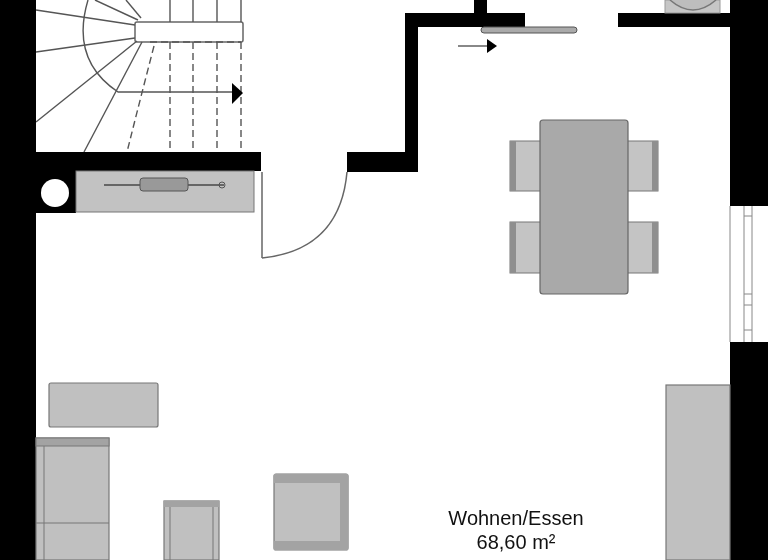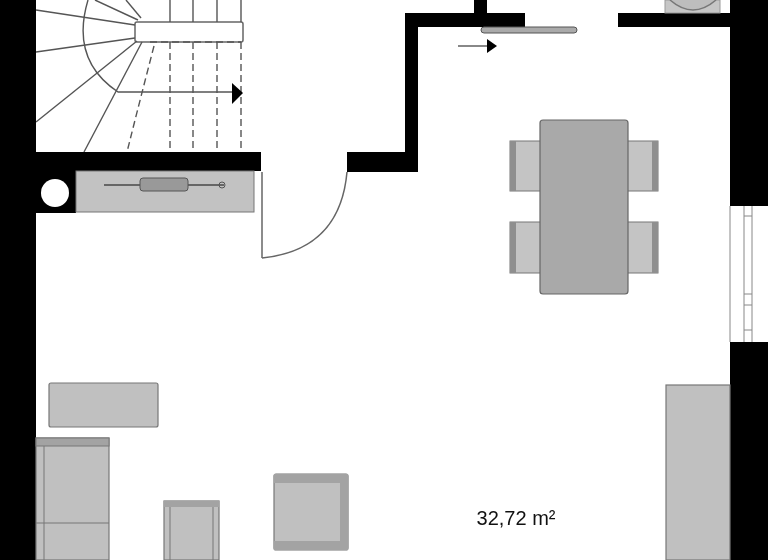--- a/index.html
+++ b/index.html
@@ -147,14 +147,15 @@
     <rect x="274" y="474" width="74" height="9" fill="#a3a3a3"></rect>
     <rect x="274" y="541" width="74" height="9" fill="#a3a3a3"></rect>
     <rect x="340" y="483" width="8" height="58" fill="#a3a3a3"></rect>
   </g>
 
   <rect x="666" y="385" width="64" height="175" fill="#c0c0c0" stroke="#777" stroke-width="1.2"></rect>
 
 </svg>
 
 <div class="room-label">
-  <div>32,72 m²</div>
+  <div>Wohnen/Essen</div>
+  <div>68,60 m²</div>
 </div>
 
 </body></html>

